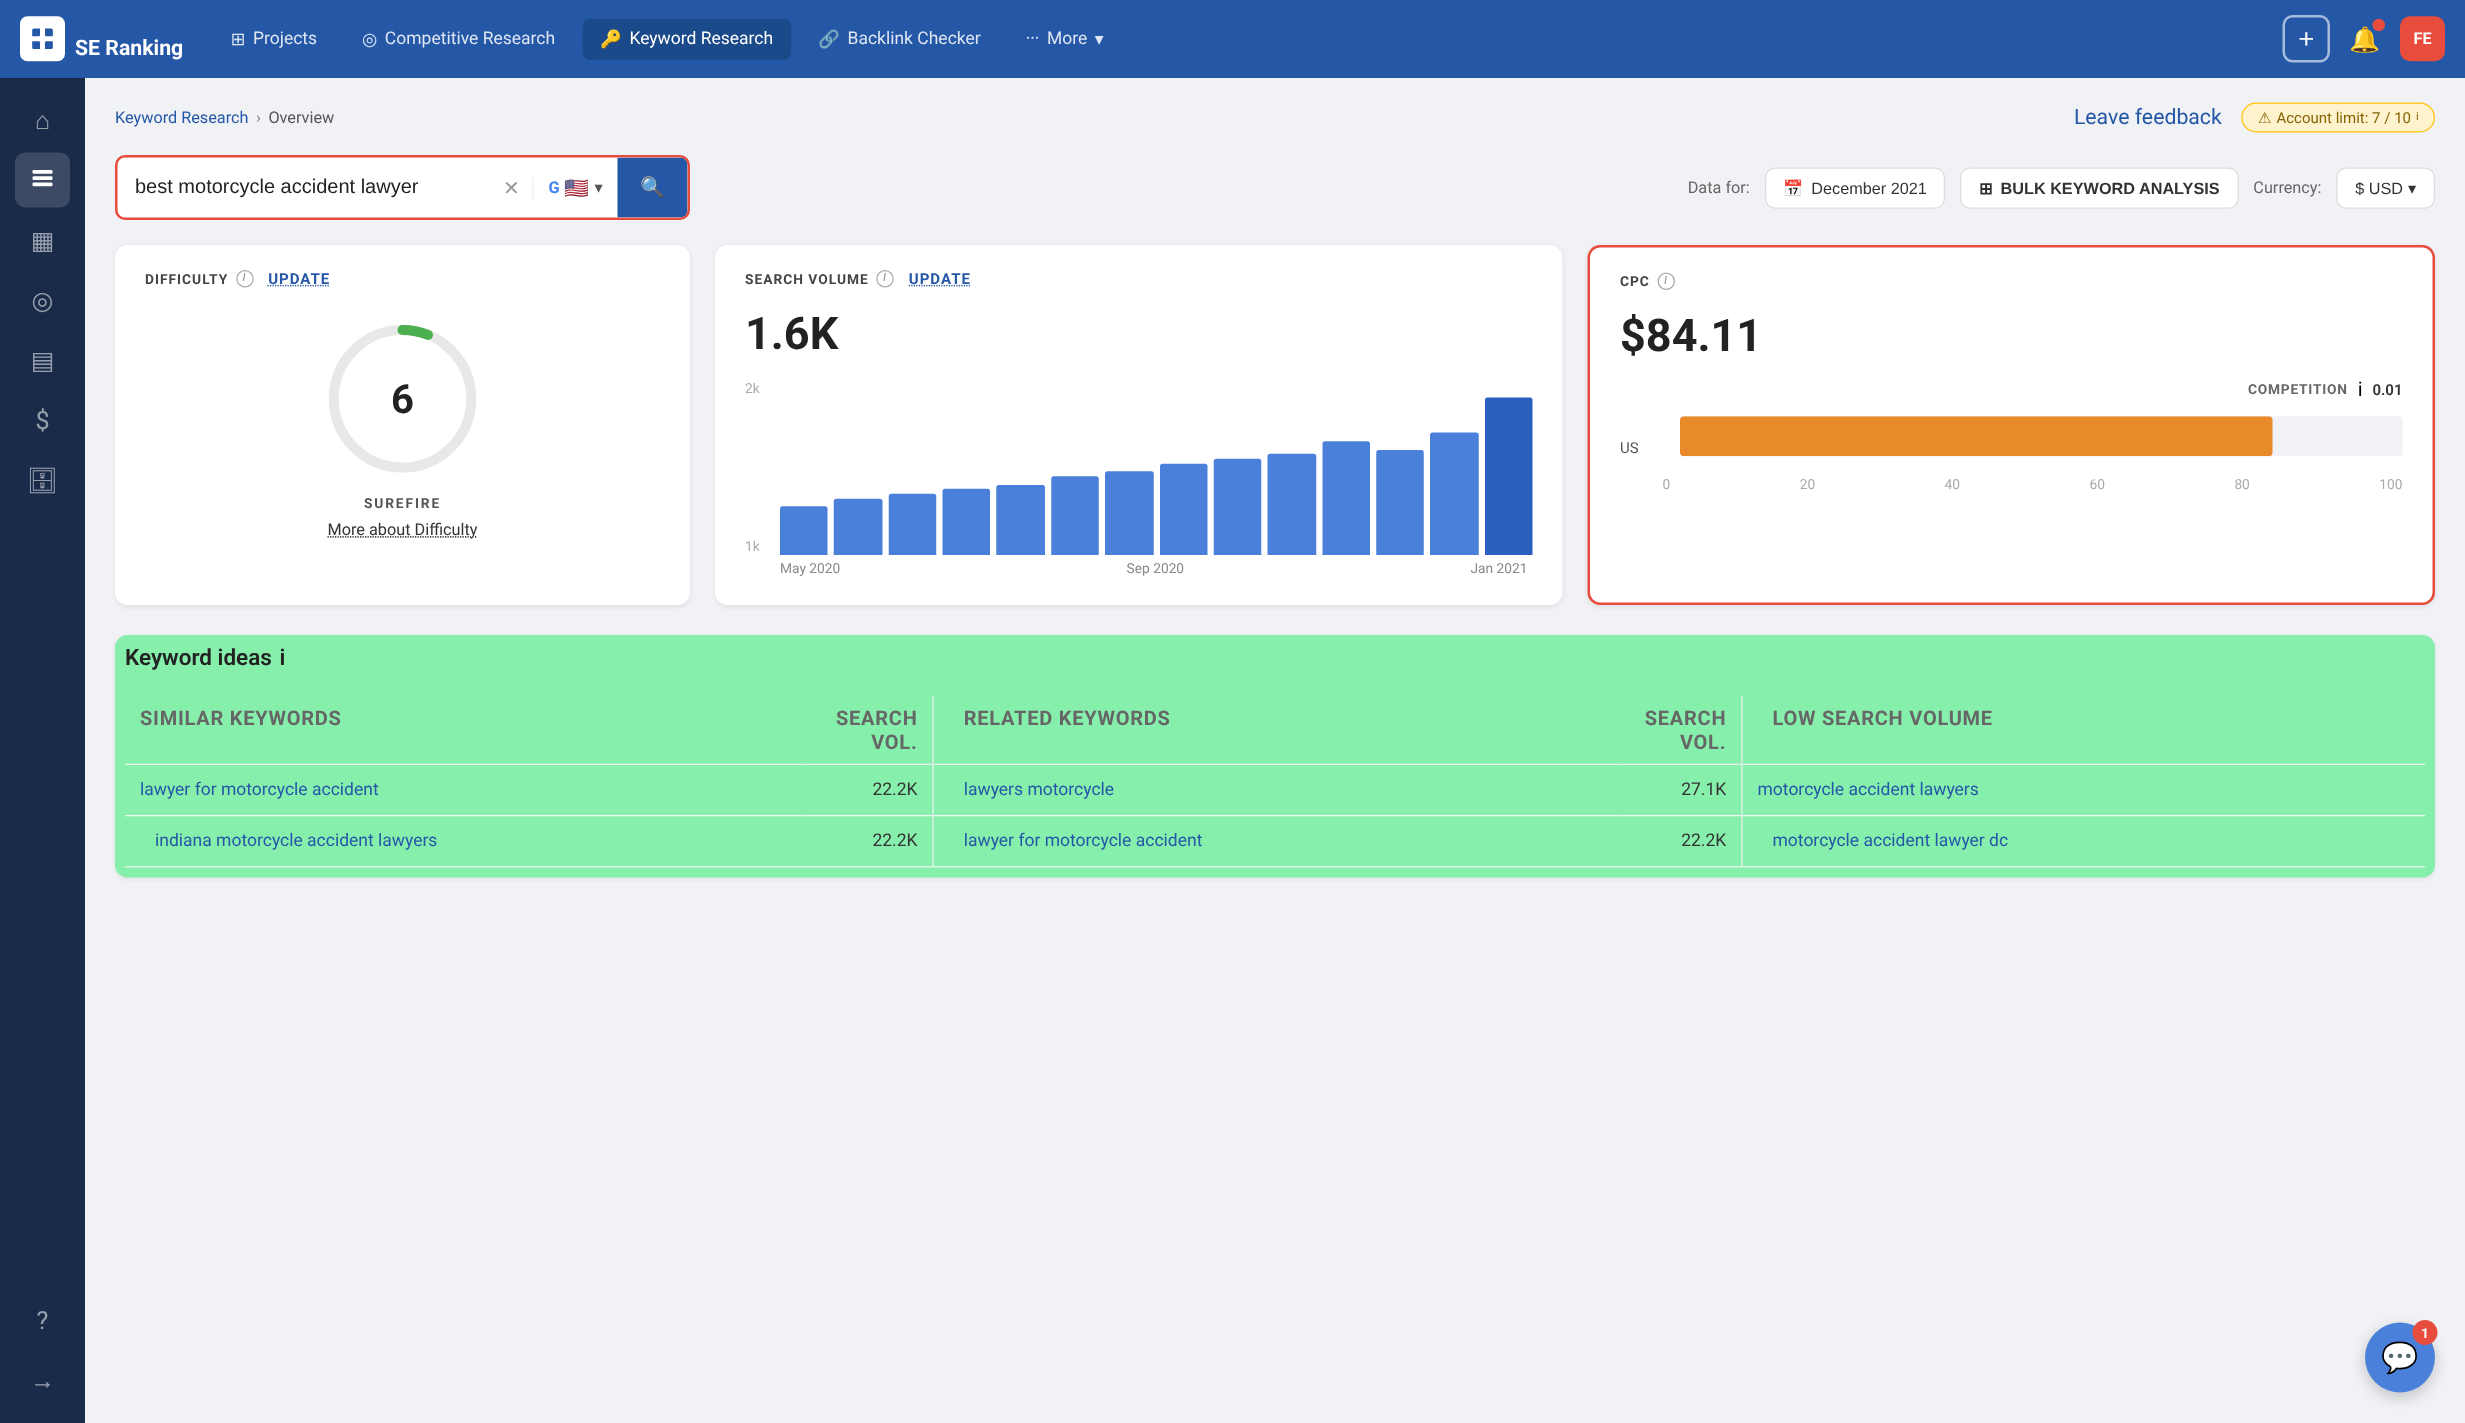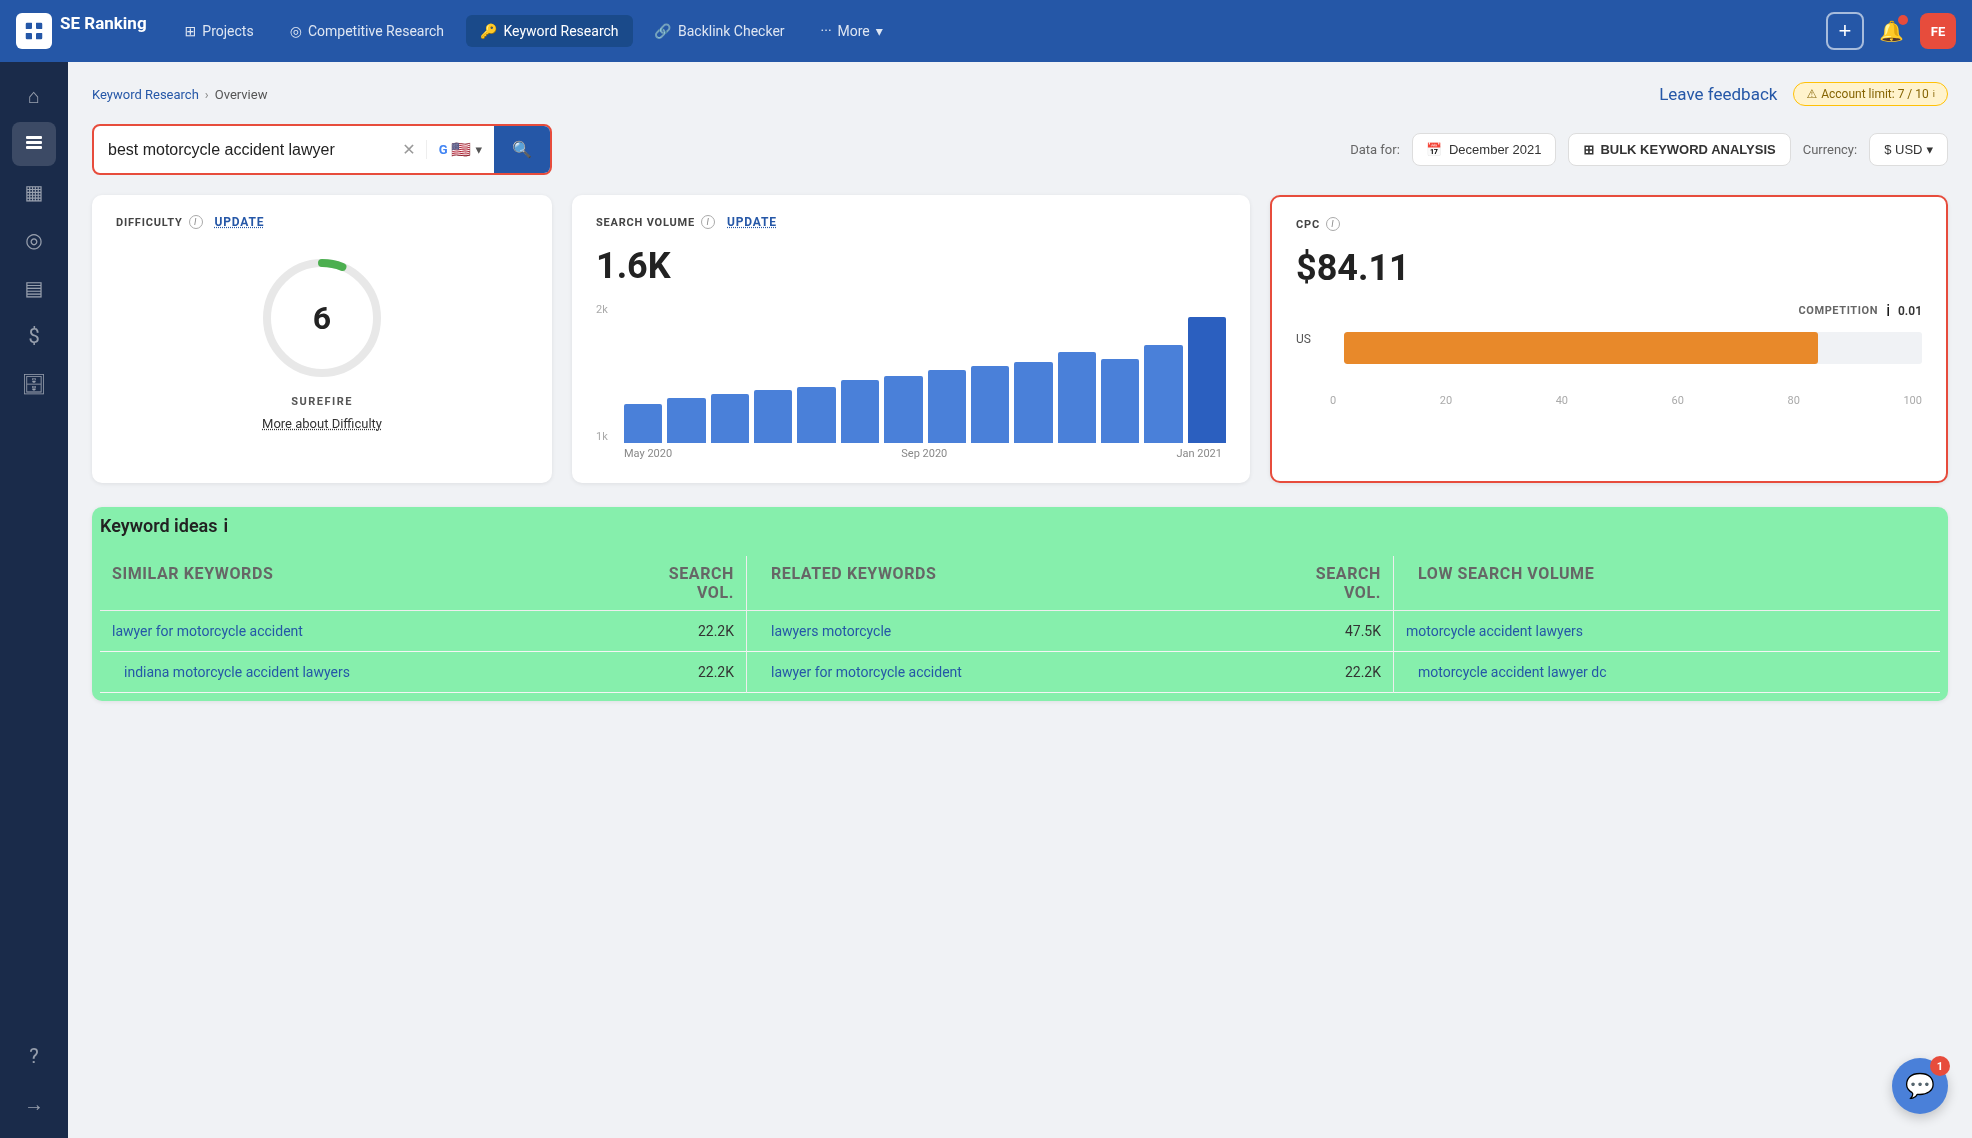--- a/index.html
+++ b/index.html
@@ -12,21 +12,21 @@
       display: flex;
       align-items: center;
       padding: 0 16px;
       gap: 8px;
       position: fixed;
       top: 0; left: 0; right: 0;
       z-index: 100;
     }
     .topnav-logo {
       display: flex;
-      align-items: flex-start;
+      align-items: flex-end;
       gap: 8px;
       color: white;
       font-weight: 700;
       font-size: 17px;
       margin-right: 16px;
     }
     .logo-icon {
       width: 36px; height: 36px;
       background: white;
       border-radius: 6px;
@@ -350,22 +350,22 @@
       letter-spacing: 0.6px;
       color: #666;
       text-transform: uppercase;
     }
 
     
     .hbar-container {
       margin-top: 12px;
     }
     .hbar-row {
-      display: flex; align-items: flex-start; gap: 24px;
-      margin-bottom: 26px;
+      display: flex; align-items: flex-end; gap: 24px;
+      margin-bottom: 12px;
     }
     .hbar-label { font-size: 12px; color: #555; width: 24px; }
     .hbar-track {
       flex: 1;
       height: 32px;
       background: #f0f2f5;
       border-radius: 3px;
       overflow: hidden;
     }
     .hbar-fill {
@@ -681,21 +681,21 @@
       <div class="kw-col-header" style="padding-left:24px;">LOW SEARCH VOLUME</div>
 
       <div class="kw-cell">
         <a class="kw-link">lawyer for motorcycle accident</a>
       </div>
       <div class="kw-cell kw-num">22.2K</div>
       <div style="background:#eee;"></div>
       <div class="kw-cell" style="padding-left:24px;">
         <a class="kw-link">lawyers motorcycle</a>
       </div>
-      <div class="kw-cell kw-num">47.5K</div>
+      <div class="kw-cell kw-num">27.1K</div>
       <div style="background:#eee;"></div>
       <div class="kw-cell">
         <a class="kw-link">motorcycle accident lawyers</a>
       </div>
 
       <div class="kw-cell" style="padding-left:24px;">
         <a class="kw-link">indiana motorcycle accident lawyers</a>
       </div>
       <div class="kw-cell kw-num">22.2K</div>
       <div style="background:#eee;"></div>

